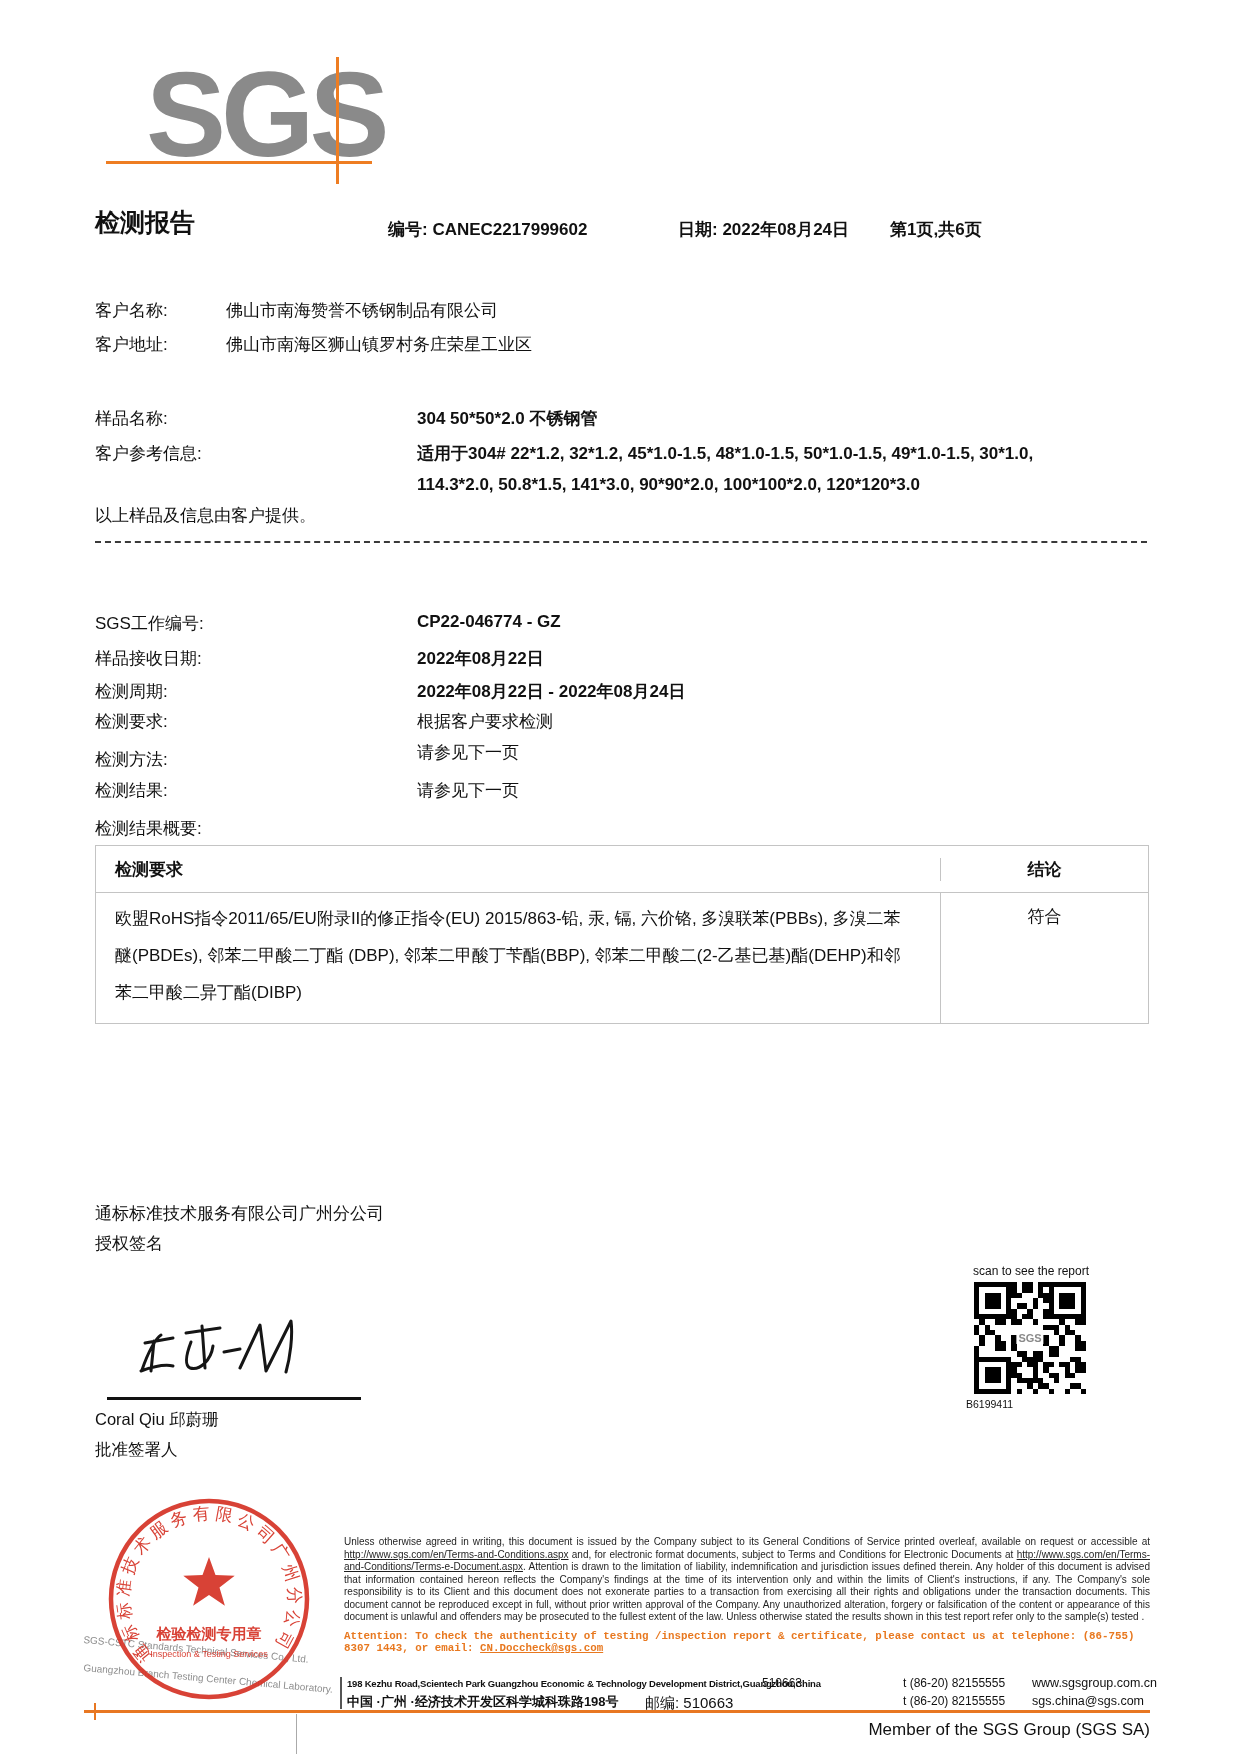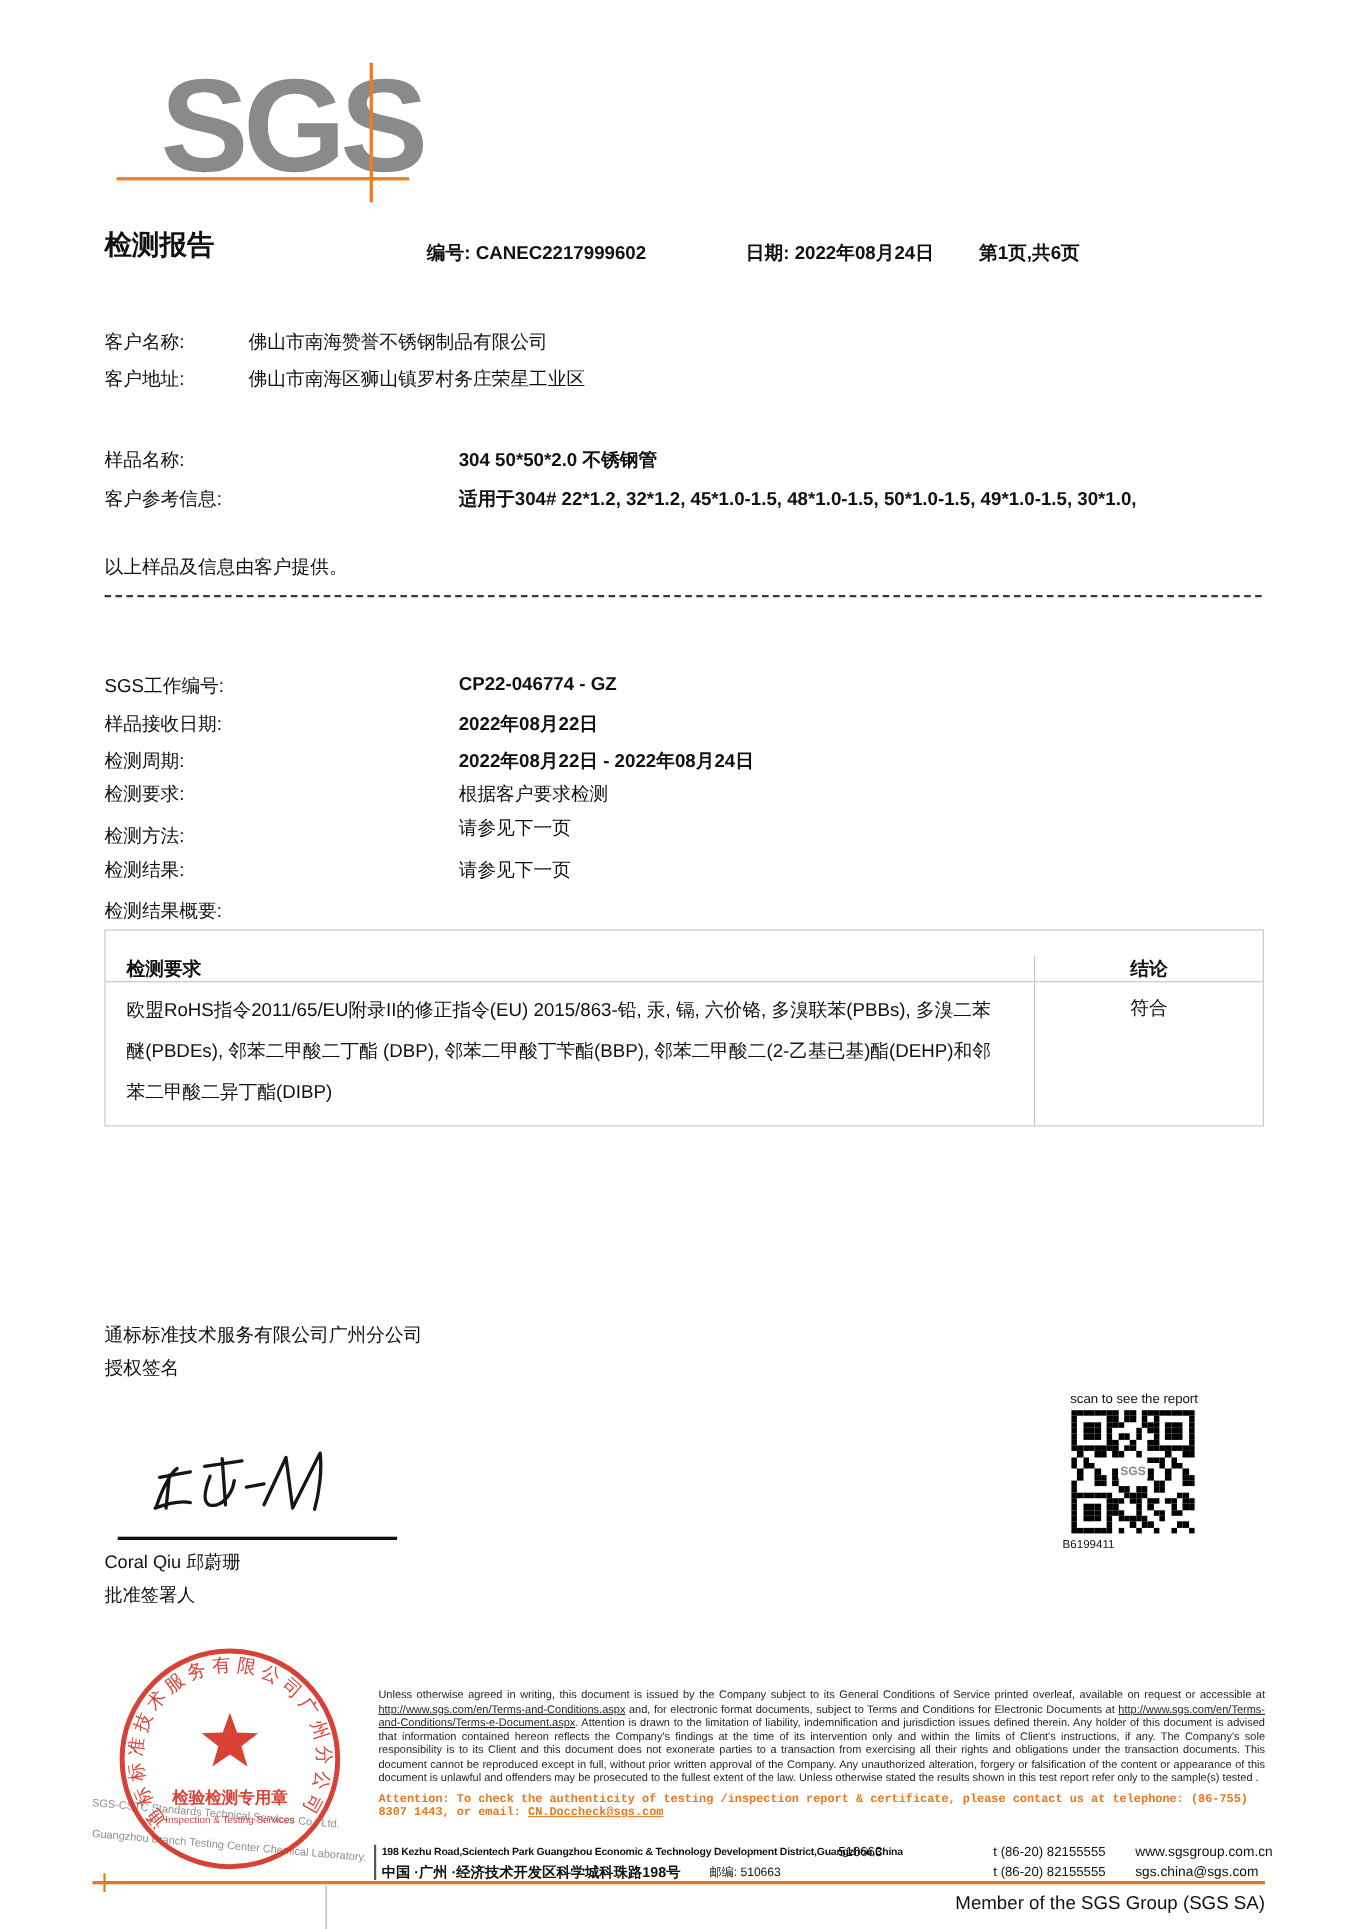--- a/index.html
+++ b/index.html
@@ -19,21 +19,21 @@
 
   .row-label{position:absolute;left:95px;font-size:17px;white-space:nowrap;}
   .row-val{position:absolute;font-size:17px;white-space:nowrap;}
   .bold-val{font-weight:700;}
 
   .dashed-sep{position:absolute;left:95px;top:541px;width:1052px;height:0;
               border-top:2px dashed #3a3a3a;}
 
   
   .sum-table{position:absolute;left:95px;top:845px;width:1052px;border:1px solid #c4c4c4;}
-  .sum-head{display:flex;border-bottom:1px solid #c4c4c4;height:46px;align-items:flex-end;}
+  .sum-head{display:flex;border-bottom:1px solid #c4c4c4;height:46px;align-items:center;}
   .sum-body{display:flex;}
   .c1{width:845px;box-sizing:border-box;border-right:1px solid #c4c4c4;}
   .c2{width:207px;box-sizing:border-box;text-align:center;}
   .sum-head .c1{font-size:17px;font-weight:700;padding-left:19px;}
   .sum-head .c2{font-size:17px;font-weight:700;}
   .sum-body .c1{font-size:17px;line-height:37px;padding:7px 30px 12px 19px;white-space:normal;}
   .sum-body .c2{font-size:17px;padding-top:12px;}
 
   
   .sig-line{position:absolute;left:107px;top:1397px;width:254px;height:3px;background:#111;}
@@ -82,20 +82,21 @@
 
   <span class="row-label" style="top:299px;">客户名称:</span>
   <span class="row-val" style="left:226px;top:299px;">佛山市南海赞誉不锈钢制品有限公司</span>
   <span class="row-label" style="top:333px;">客户地址:</span>
   <span class="row-val" style="left:226px;top:333px;">佛山市南海区狮山镇罗村务庄荣星工业区</span>
 
   <span class="row-label" style="top:407px;">样品名称:</span>
   <span class="row-val bold-val" style="left:417px;top:407px;">304 50*50*2.0 不锈钢管</span>
   <span class="row-label" style="top:442px;">客户参考信息:</span>
   <span class="row-val bold-val" style="left:417px;top:442px;">适用于304# 22*1.2, 32*1.2, 45*1.0-1.5, 48*1.0-1.5, 50*1.0-1.5, 49*1.0-1.5, 30*1.0,</span>
+  <span class="row-val bold-val" style="left:417px;top:475px;">114.3*2.0, 50.8*1.5, 141*3.0, 90*90*2.0, 100*100*2.0, 120*120*3.0</span>
   <span class="row-label" style="top:504px;">以上样品及信息由客户提供。</span>
 
   <div class="dashed-sep"></div>
 
   <span class="row-label" style="top:612px;">SGS工作编号:</span>
   <span class="row-val bold-val" style="left:417px;top:612px;">CP22-046774 - GZ</span>
   <span class="row-label" style="top:647px;">样品接收日期:</span>
   <span class="row-val bold-val" style="left:417px;top:647px;">2022年08月22日</span>
   <span class="row-label" style="top:680px;">检测周期:</span>
   <span class="row-val bold-val" style="left:417px;top:680px;">2022年08月22日 - 2022年08月24日</span>
@@ -600,21 +601,21 @@
     <p class="disclaimer"><span>Unless otherwise agreed in writing, this document is issued by the Company subject to its General Conditions of Service printed overleaf, available on request or accessible at </span><span class="uline">http://www.sgs.com/en/Terms-and-Conditions.aspx</span><span> and, for electronic format documents, subject to Terms and Conditions for Electronic Documents at </span><span class="uline">http://www.sgs.com/en/Terms-and-Conditions/Terms-e-Document.aspx</span><span>. Attention is drawn to the limitation of liability, indemnification and jurisdiction issues defined therein. Any holder of this document is advised that information contained hereon reflects the Company's findings at the time of its intervention only and within the limits of Client's instructions, if any. The Company's sole responsibility is to its Client and this document does not exonerate parties to a transaction from exercising all their rights and obligations under the transaction documents. This document cannot be reproduced except in full, without prior written approval of the Company. Any unauthorized alteration, forgery or falsification of the content or appearance of this document is unlawful and offenders may be prosecuted to the fullest extent of the law. Unless otherwise stated the results shown in this test report refer only to the sample(s) tested .</span></p>
     <p class="attention"><span>Attention: To check the authenticity of testing /inspection report &amp; certificate, please contact us at telephone: (86-755) 8307 1443, or email: </span><span class="uline">CN.Doccheck@sgs.com</span></p>
   </div>
 
   <div class="abs" style="left:340px;top:1677px;width:2px;height:32px;background:#555;"></div>
   <span class="addr-item" style="left:347px;top:1678px;font-size:9.5px;font-weight:700;letter-spacing:-0.2px;">198 Kezhu Road,Scientech Park Guangzhou Economic &amp; Technology Development District,Guangzhou,China</span>
   <span class="addr-item" style="left:762px;top:1676px;font-size:12px;">510663</span>
   <span class="addr-item" style="left:903px;top:1676px;font-size:12px;">t (86-20) 82155555</span>
   <span class="addr-item" style="left:1032px;top:1676px;font-size:12.5px;">www.sgsgroup.com.cn</span>
   <span class="addr-item" style="left:347px;top:1693px;font-size:13px;font-weight:700;">中国 ·广州 ·经济技术开发区科学城科珠路198号</span>
-  <span class="addr-item" style="left:645px;top:1694px;font-size:11px;">邮编: 510663</span>
+  <span class="addr-item" style="left:645px;top:1694px;font-size:15px;">邮编: 510663</span>
   <span class="addr-item" style="left:903px;top:1694px;font-size:12px;">t (86-20) 82155555</span>
   <span class="addr-item" style="left:1032px;top:1694px;font-size:12.5px;">sgs.china@sgs.com</span>
 
   <div class="ln-orange" style="left:84px;top:1710px;width:1066px;height:2.5px;background:#e87722;"></div>
   <div class="ln-orange" style="left:94px;top:1703px;width:2px;height:17px;background:#e87722;"></div>
   <div class="artifact-v"></div>
   <div class="member">Member of the SGS Group (SGS SA)</div>
 
 </div>
 

